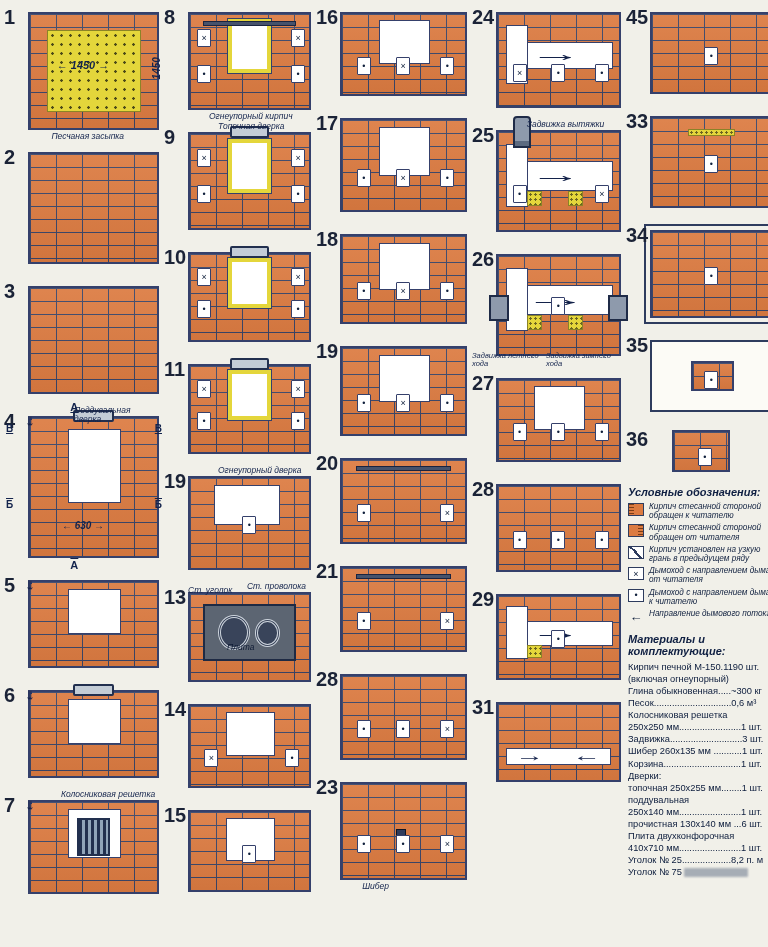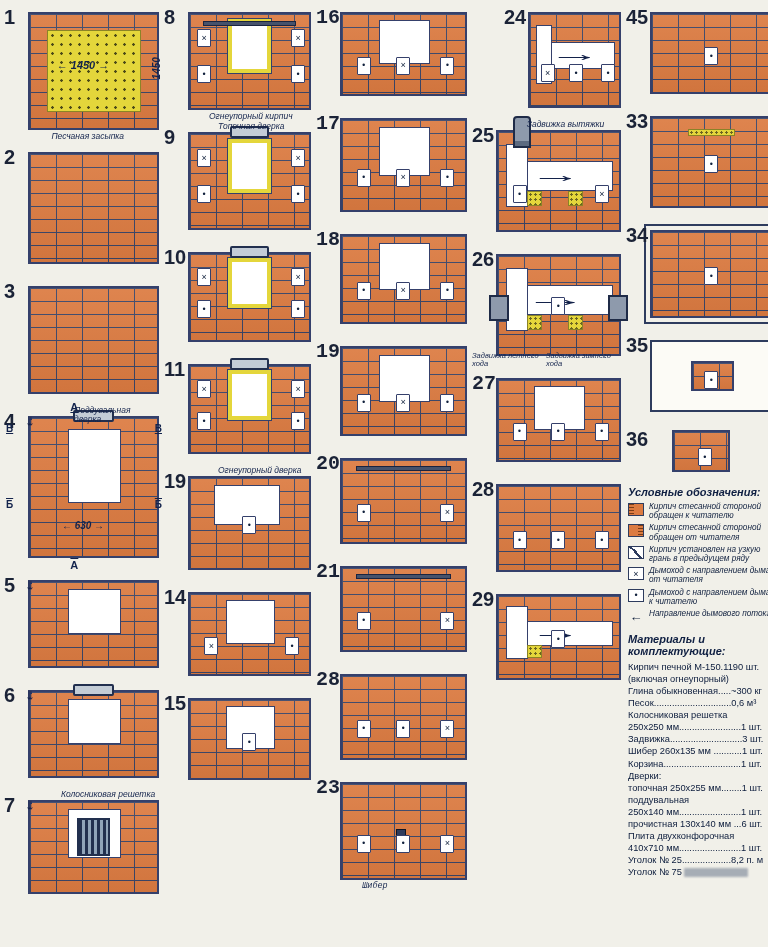--- a/index.html
+++ b/index.html
@@ -2,21 +2,21 @@
 <html style="--paper: #f1f0e9; --brick: #dc7b41; --mortar: #35406b; --sand: #e4d63b; --label: #13234c;"><head>
 <meta charset="utf-8">
 <style>
   html,body{margin:0;padding:0;background:#dddcd6;}
   .page{position:relative;width:768px;height:947px;background:var(--paper,#f1f0e9);
         font-family:"Liberation Sans",sans-serif;overflow:hidden;}
   .grid{display:flex;height:100%;padding:4px 2px 4px 4px;box-sizing:border-box;gap:2px;}
   .column{display:flex;flex-direction:column;flex:0 0 auto;}
   [data-name="column-1"]{width:158px;}
   [data-name="column-2"]{width:150px;}
-  [data-name="column-3"]{width:154px;font-family:Liberation Mono, monospace;}
+  [data-name="column-3"]{width:154px;}
   [data-name="column-4"]{width:152px;}
   [data-name="column-5"]{width:150px;}
   .tiles{display:flex;flex-direction:column;}
   .course{position:relative;margin-bottom:6px;flex:0 0 auto;}
   .num{position:absolute;left:0;top:2px;font-size:20px;font-weight:bold;color:#1b2337;z-index:6;}
   .fig{position:absolute;left:24px;top:8px;right:3px;bottom:8px;border:2px solid var(--mortar,#35406b);box-sizing:border-box;}
   .bk{background-color:var(--brick,#dc7b41);
       background-image:
         linear-gradient(rgba(255,255,255,.07),rgba(0,0,0,.05)),
         repeating-linear-gradient(to bottom, #3a4568 0 1.2px, transparent 1.2px 13px),
@@ -222,20 +222,29 @@
             </div>
           </div>
           <div class="course" data-name="course-tile" style="height: 110px;">
             <div class="num" data-name="course-number">19</div>
             <div class="fig shape-full bk" data-name="course-figure">
               <div class="feat f-big-cavity" data-name="big-cavity-feature"></div>
               <div class="mark" data-name="flue-mark" style="left: 44%; top: 42%;">•</div>
             </div>
             <div class="note pos-top" data-name="annotation">Огнеупорный дверка</div>
           </div>
+          <div class="course" data-name="course-tile" style="height: 106px;">
+            <div class="num" data-name="course-number">13</div>
+            <div class="fig shape-full bk" data-name="course-figure">
+              <div class="feat f-plate" data-name="plate-feature"></div>
+            </div>
+            <div class="note pos-top-left" data-name="annotation">Ст. уголок</div>
+            <div class="note pos-top-right" data-name="annotation">Ст. проволока</div>
+            <div class="note pos-plate" data-name="annotation">Плита</div>
+          </div>
           <div class="course" data-name="course-tile" style="height: 100px;">
             <div class="num" data-name="course-number">14</div>
             <div class="fig shape-u bk" data-name="course-figure">
               <div class="cavity" data-name="firebox-cavity"></div>
               <div class="mark" data-name="flue-mark" style="left: 12%; top: 54%;">×</div>
               <div class="mark" data-name="flue-mark" style="left: 80%; top: 54%;">•</div>
             </div>
           </div>
           <div class="course" data-name="course-tile" style="height: 98px;">
             <div class="num" data-name="course-number">15</div>
@@ -315,21 +324,21 @@
               <div class="mark" data-name="flue-mark" style="left: 12%; top: 54%;">•</div>
               <div class="mark" data-name="flue-mark" style="left: 44%; top: 54%;">•</div>
               <div class="mark" data-name="flue-mark" style="left: 80%; top: 54%;">×</div>
             </div>
             <div class="note pos-bottom" data-name="annotation">Шибер</div>
           </div>
         </div>
       </div>
     <div class="column" data-name="column-4">
         <div class="tiles" data-name="column-4-tiles">
-          <div class="course" data-name="course-tile" style="height: 112px; margin-left: 32px;">
+          <div class="course" data-name="course-tile" style="height: 112px;">
             <div class="num" data-name="course-number">24</div>
             <div class="fig shape-flow bk" data-name="course-figure">
               <div class="feat f-arrow-curve" data-name="arrow-curve-feature"></div>
               <div class="mark" data-name="flue-mark" style="left: 12%; top: 54%;">×</div>
               <div class="mark" data-name="flue-mark" style="left: 44%; top: 54%;">•</div>
               <div class="mark" data-name="flue-mark" style="left: 80%; top: 54%;">•</div>
             </div>
           </div>
           <div class="course" data-name="course-tile" style="height: 118px;">
             <div class="num" data-name="course-number">25</div>
@@ -349,21 +358,21 @@
               <div class="feat f-arrow-straight" data-name="arrow-straight-feature"></div>
               <div class="feat f-damper-left" data-name="damper-left-feature"></div>
               <div class="feat f-damper-right" data-name="damper-right-feature"></div>
               <div class="feat f-yellow" data-name="yellow-feature"></div>
               <div class="feat f-yellow-b" data-name="yellow-b-feature"></div>
               <div class="mark" data-name="flue-mark" style="left: 44%; top: 42%;">•</div>
             </div>
             <div class="note pos-bottom-left" data-name="annotation">Задвижка летнего хода</div>
             <div class="note pos-bottom-right" data-name="annotation">Задвижка зимнего хода</div>
           </div>
-          <div class="course" data-name="course-tile" style="height: 100px; font-family: Liberation Mono, monospace;">
+          <div class="course" data-name="course-tile" style="height: 100px;">
             <div class="num" data-name="course-number">27</div>
             <div class="fig shape-u bk" data-name="course-figure">
               <div class="cavity" data-name="firebox-cavity"></div>
               <div class="mark" data-name="flue-mark" style="left: 12%; top: 54%;">•</div>
               <div class="mark" data-name="flue-mark" style="left: 44%; top: 54%;">•</div>
               <div class="mark" data-name="flue-mark" style="left: 80%; top: 54%;">•</div>
             </div>
           </div>
           <div class="course" data-name="course-tile" style="height: 104px;">
             <div class="num" data-name="course-number">28</div>
@@ -372,20 +381,26 @@
               <div class="mark" data-name="flue-mark" style="left: 44%; top: 54%;">•</div>
               <div class="mark" data-name="flue-mark" style="left: 80%; top: 54%;">•</div>
             </div>
           </div>
           <div class="course" data-name="course-tile" style="height: 102px;">
             <div class="num" data-name="course-number">29</div>
             <div class="fig shape-flow bk" data-name="course-figure">
               <div class="feat f-arrow-curve" data-name="arrow-curve-feature"></div>
               <div class="feat f-yellow" data-name="yellow-feature"></div>
               <div class="mark" data-name="flue-mark" style="left: 44%; top: 42%;">•</div>
+            </div>
+          </div>
+          <div class="course" data-name="course-tile" style="height: 96px;">
+            <div class="num" data-name="course-number">31</div>
+            <div class="fig shape-full bk" data-name="course-figure">
+              <div class="feat f-band-low" data-name="band-low-feature"></div>
             </div>
           </div>
         </div>
       </div>
     <div class="column" data-name="column-5">
       <div class="tiles" data-name="column-5-tiles">
           <div class="course" data-name="course-tile" style="height: 98px;">
             <div class="num" data-name="course-number">45</div>
             <div class="fig shape-full bk" data-name="course-figure">
               <div class="mark" data-name="flue-mark" style="left: 44%; top: 42%;">•</div>

